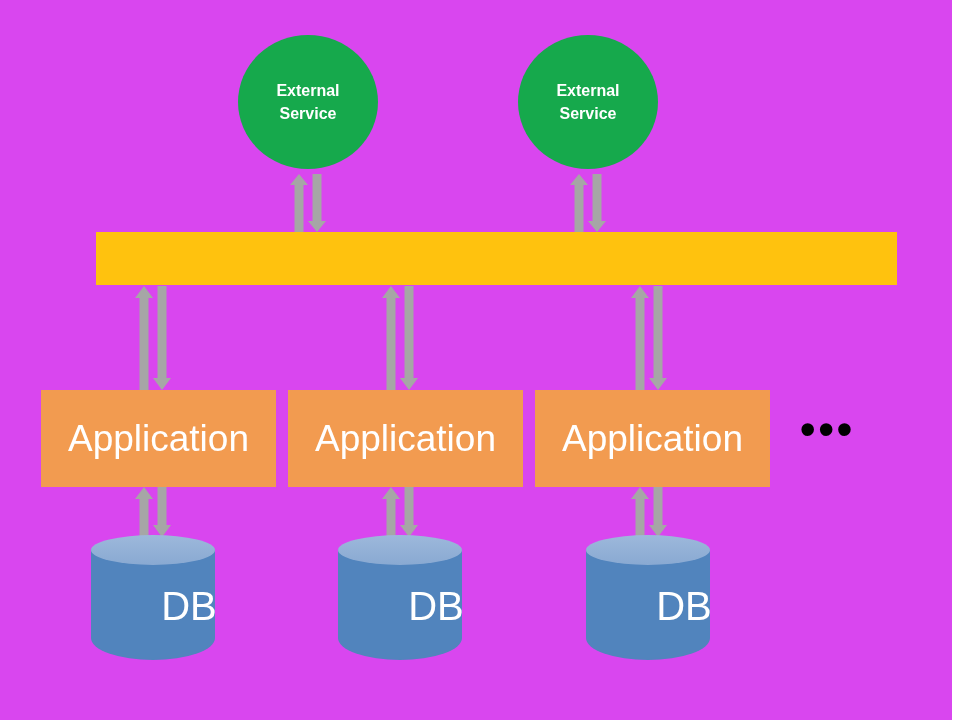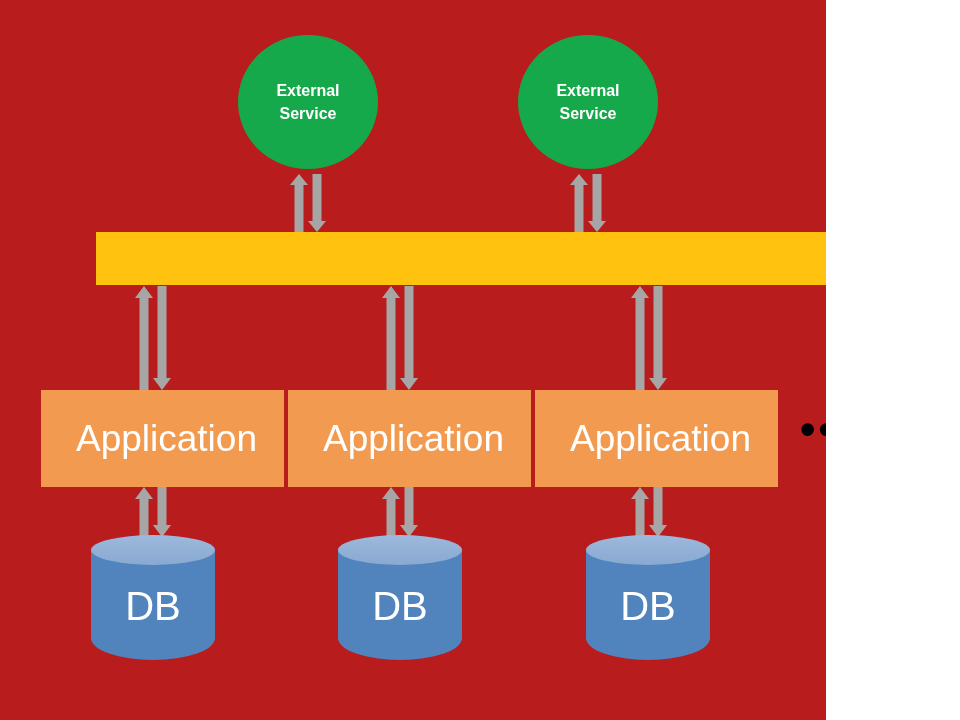--- a/index.html
+++ b/index.html
@@ -5,23 +5,23 @@
   html, body {
     margin: 0;
     padding: 0;
     background: #ffffff;
   }
   body {
     font-family: "Liberation Sans", sans-serif;
   }
   #canvas {
     position: relative;
-    width: 826px;
+    width: 952px;
     height: 720px;
-    background: #b91c1c;
+    background: #d946ef;
     overflow: hidden;
   }
 
   
   .diamond-wrap {
     position: absolute;
     left: 0px;
     top: 113px;
     width: 204px;
     height: 190px;
@@ -79,21 +79,20 @@
   
   .app-box {
     position: absolute;
     top: 390px;
     width: 235px;
     height: 97px;
     background: #F29B50;
     display: flex;
     align-items: center;
     justify-content: center;
-    padding-left: 8px;
   }
   .app-label {
     color: #ffffff;
     font-size: 37px;
     line-height: 1;
     white-space: nowrap;
   }
 
   
   .db {
@@ -125,20 +124,21 @@
     left: 0;
     top: 32px;
     width: 100%;
     height: 78px;
     display: flex;
     align-items: center;
     justify-content: center;
     color: #ffffff;
     font-size: 40px;
     line-height: 1;
+    padding-left: 36px;
   }
 
   
   .ellipsis {
     position: absolute;
     left: 800px;
     top: 414px;
     width: 58px;
     height: 40px;
     color: #000000;

